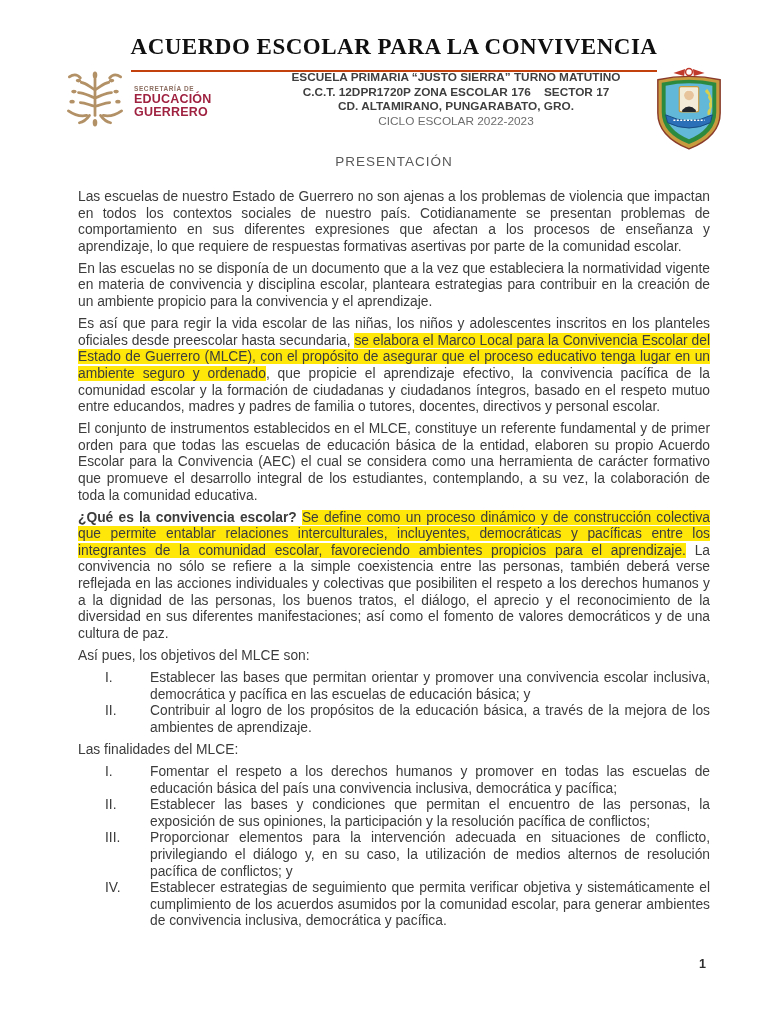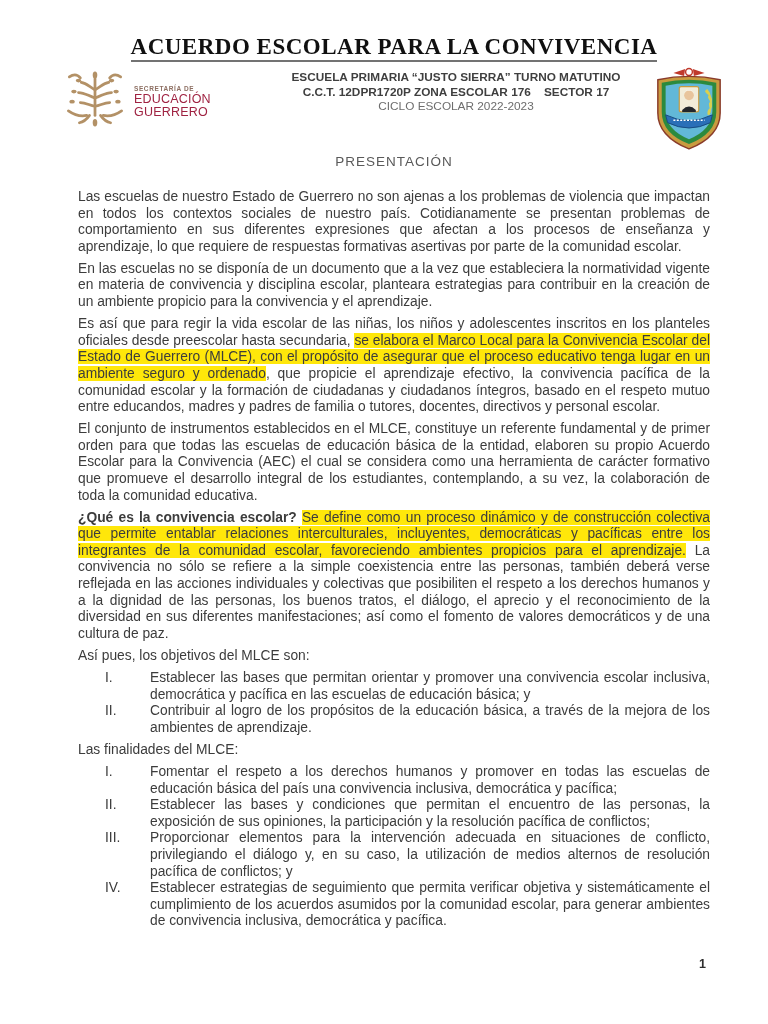--- a/index.html
+++ b/index.html
@@ -9,30 +9,30 @@
   .page{
     position:relative; width:768px; height:1024px; margin:0 auto;
     background:#ffffff; overflow:hidden;
     font-family:"Liberation Sans", sans-serif; color:var(--ink);
   }
   .doc-title{
     margin:34px 58px 6px 78px; text-align:center;
     font-family:"Liberation Serif", serif; font-weight:bold;
     font-size:23px; color:#101010; letter-spacing:.5px;
   }
-  .doc-title span{border-bottom:2px solid #737373; padding-bottom:1px;}
+  .doc-title span{border-bottom:2px solid #c2410c; padding-bottom:11px;}
   .header-row{
     display:flex; align-items:flex-start; justify-content:space-between;
     margin:2px 40px 0 62px; height:80px;
   }
   .logo-left{display:flex; align-items:center; gap:6px; width:200px;}
   .logo-left svg{flex:0 0 auto;}
   .sep-text{line-height:1.05; padding-top:6px;}
   .sep-small{font-size:6.5px; letter-spacing:.6px; color:#8d6f62; font-weight:bold;}
-  .sep-big{font-size:12.5px; font-weight:normal; color:var(--wine); letter-spacing:.2px;}
+  .sep-big{font-size:12.5px; font-weight:bold; color:var(--wine); letter-spacing:.2px;}
   .school-info{flex:1; text-align:center; padding-top:4px;}
   .school-line{font-weight:bold; font-size:11.8px; line-height:14.6px; color:#3f3f3f; white-space:pre-wrap;}
   .school-line.light{font-weight:normal; color:#6d6d6d;}
   .crest{width:78px; display:flex; justify-content:center;}
   .section-heading{
     text-align:center; font-size:13.5px; letter-spacing:1px; color:#595959;
     margin:8px 0 20px 20px;
   }
   .doc-body{
     margin:16px 58px 0 78px; text-align:justify;
@@ -90,20 +90,21 @@
       <span class="sep-text">
         <div class="sep-small">SECRETARÍA DE</div>
         <div class="sep-big">EDUCACIÓN</div>
         <div class="sep-big">GUERRERO</div>
       </span>
     </div>
 
     <div class="school-info">
       <div class="school-line">ESCUELA PRIMARIA “JUSTO SIERRA” TURNO MATUTINO</div>
       <div class="school-line">C.C.T. 12DPR1720P ZONA ESCOLAR 176    SECTOR 17</div>
+      <div class="school-line">CD. ALTAMIRANO, PUNGARABATO, GRO.</div>
       <div class="school-line light">CICLO ESCOLAR 2022-2023</div>
     </div>
 
     <div class="crest">
       <svg width="74" height="86" viewBox="0 0 76 88">
         <circle cx="38" cy="6" r="3.5" fill="#fff" stroke="#c0392b" stroke-width="1.5"></circle>
         <path d="M34 3 L22 7 L33 10 Z" fill="#c0392b"></path>
         <path d="M42 3 L54 7 L43 10 Z" fill="#c0392b"></path>
         <path d="M6 14 Q38 7 70 14 L70 48 Q70 72 38 85 Q6 72 6 48 Z" fill="#c99b3f" stroke="#8a3b2a" stroke-width="1.5"></path>
         <path d="M10 17 Q38 11 66 17 L66 47 Q66 69 38 80 Q10 69 10 47 Z" fill="#2c8a3e"></path>

